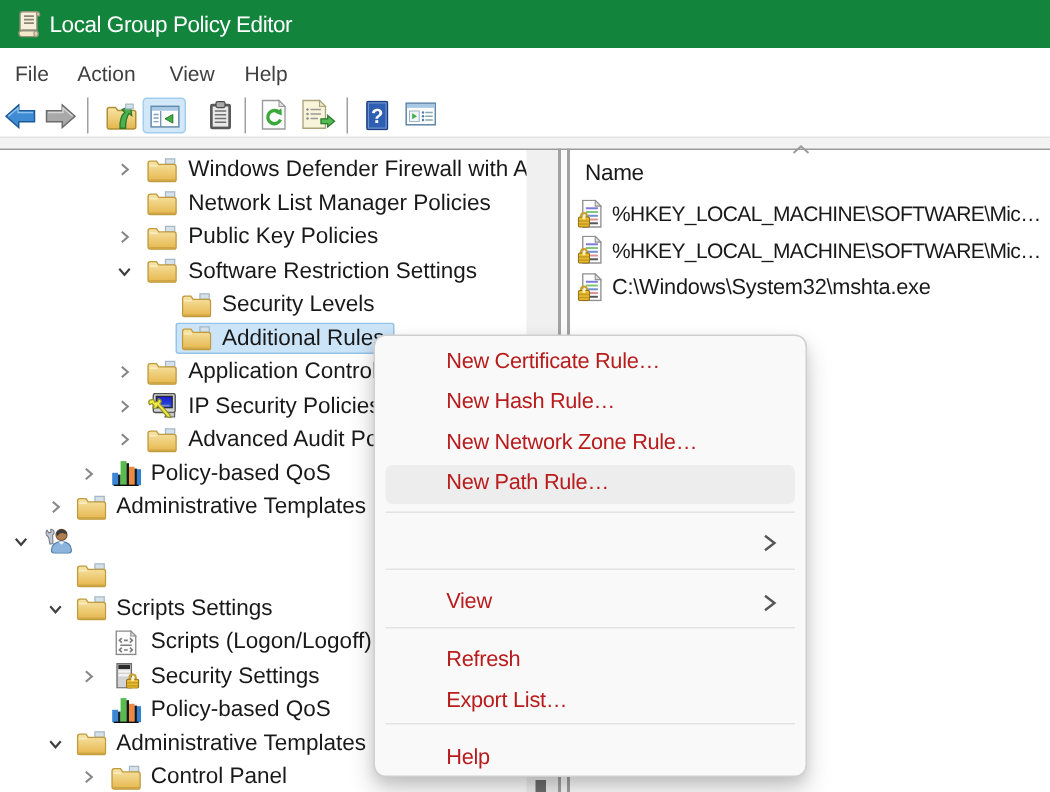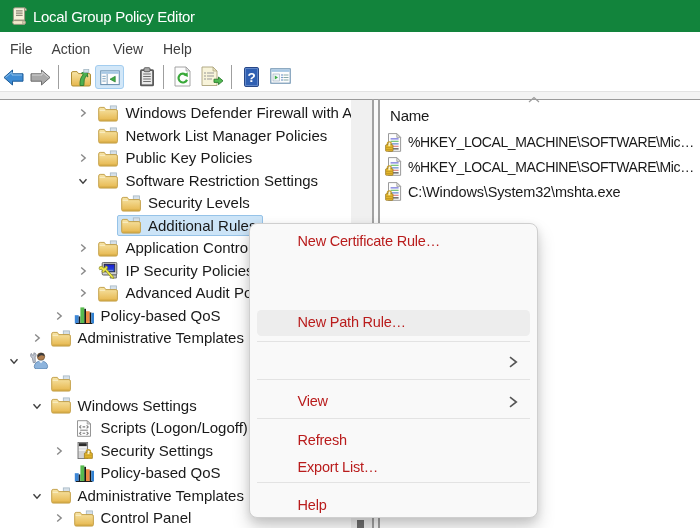--- a/index.html
+++ b/index.html
@@ -314,21 +314,21 @@
       <use href="#folder"></use>
     </svg>
 </div>
 <div class="abs trow" style="top:394.7px">
   <svg class="chev" style="left:31.5px" viewBox="0 0 10 10">
       <path d="M1.5 3.2 L5 7.2 L8.5 3.2" fill="none" stroke="#3f3f3f" stroke-width="1.4"></path>
     </svg>
   <svg class="ticon" style="left:51px">
       <use href="#folder"></use>
     </svg>
-  <span class="txt" style="left:77.5px">Windows Settings</span>
+  <span class="txt" style="left:77.5px">Scripts Settings</span>
 </div>
 <div class="abs trow" style="top:417.2px">
   <svg class="ticon" style="left:73.5px" viewBox="0 0 20 17">
       <use href="#script"></use>
     </svg>
   <span class="txt" style="left:100.5px">Scripts (Logon/Logoff)</span>
 </div>
 <div class="abs trow" style="top:439.7px">
   <svg class="chev" style="left:54px" viewBox="0 0 10 10">
       <path d="M3.2 1.5 L7.2 5 L3.2 8.5" fill="none" stroke="#878787" stroke-width="1.4"></path>
@@ -376,20 +376,22 @@
     </svg></div>
 <div class="abs litem" style="left:408px;top:155.8px;height:22px;line-height:22px;font-size:14px;letter-spacing:-0.4px">%HKEY_LOCAL_MACHINE\SOFTWARE\Mic…</div>
 <div class="abs" style="left:385px;top:182px;width:17px;height:19px"><svg width="17" height="19" viewBox="0 0 17 19">
       <use href="#reglock"></use>
     </svg></div>
 <div class="abs litem" style="left:408px;top:180.5px;height:22px;line-height:22px">C:\Windows\System32\mshta.exe</div>
 
 <div class="abs" id="cmenu">
   <div class="abs" id="chover"></div>
   <div class="abs cmi" style="top:4.6px">New Certificate Rule…</div>
+  <div class="abs cmi" style="top:31.6px">New Hash Rule…</div>
+  <div class="abs cmi" style="top:58.6px">New Network Zone Rule…</div>
   <div class="abs cmi" style="top:85.1px">New Path Rule…</div>
   <div class="abs csep" style="top:116.9px"></div>
   <div class="abs csep" style="top:155px"></div>
   <div class="abs cmi" style="top:164.7px">View</div>
   <div class="abs csep" style="top:193.9px"></div>
   <div class="abs cmi" style="top:203.7px">Refresh</div>
   <div class="abs cmi" style="top:230.3px">Export List…</div>
   <div class="abs csep" style="top:258.6px"></div>
   <div class="abs cmi" style="top:268.3px">Help</div>
   <svg class="abs carr" style="top:131.7px" viewBox="0 0 10 14">

